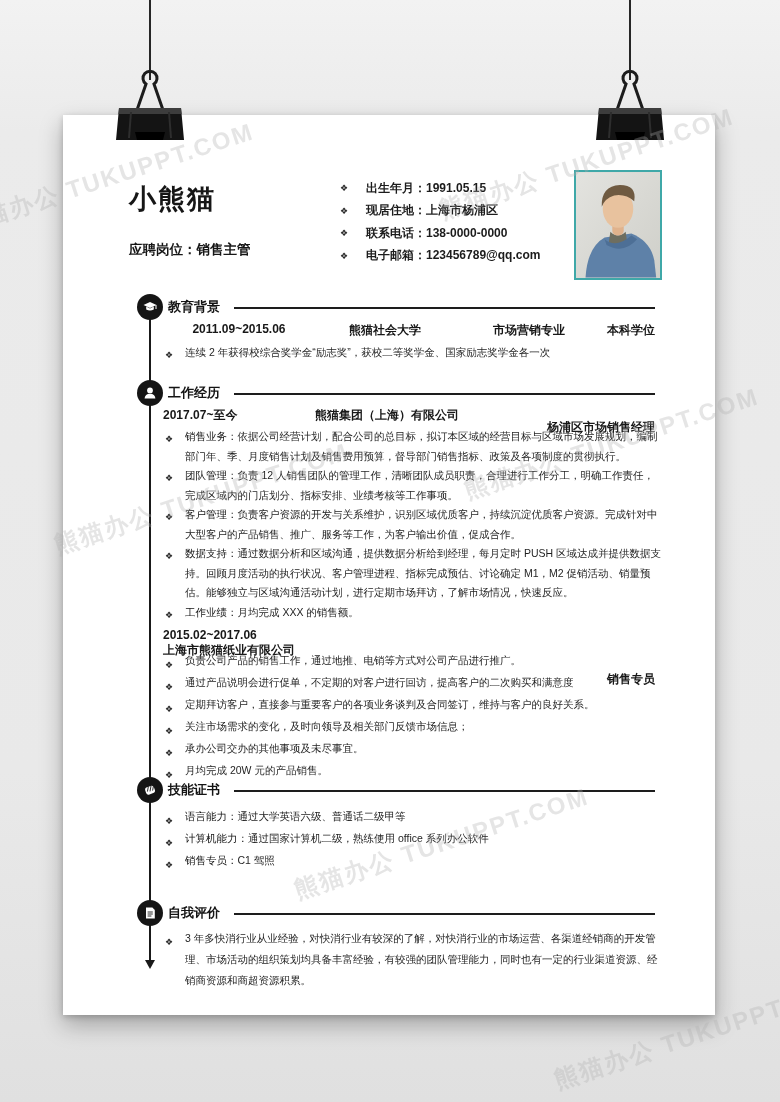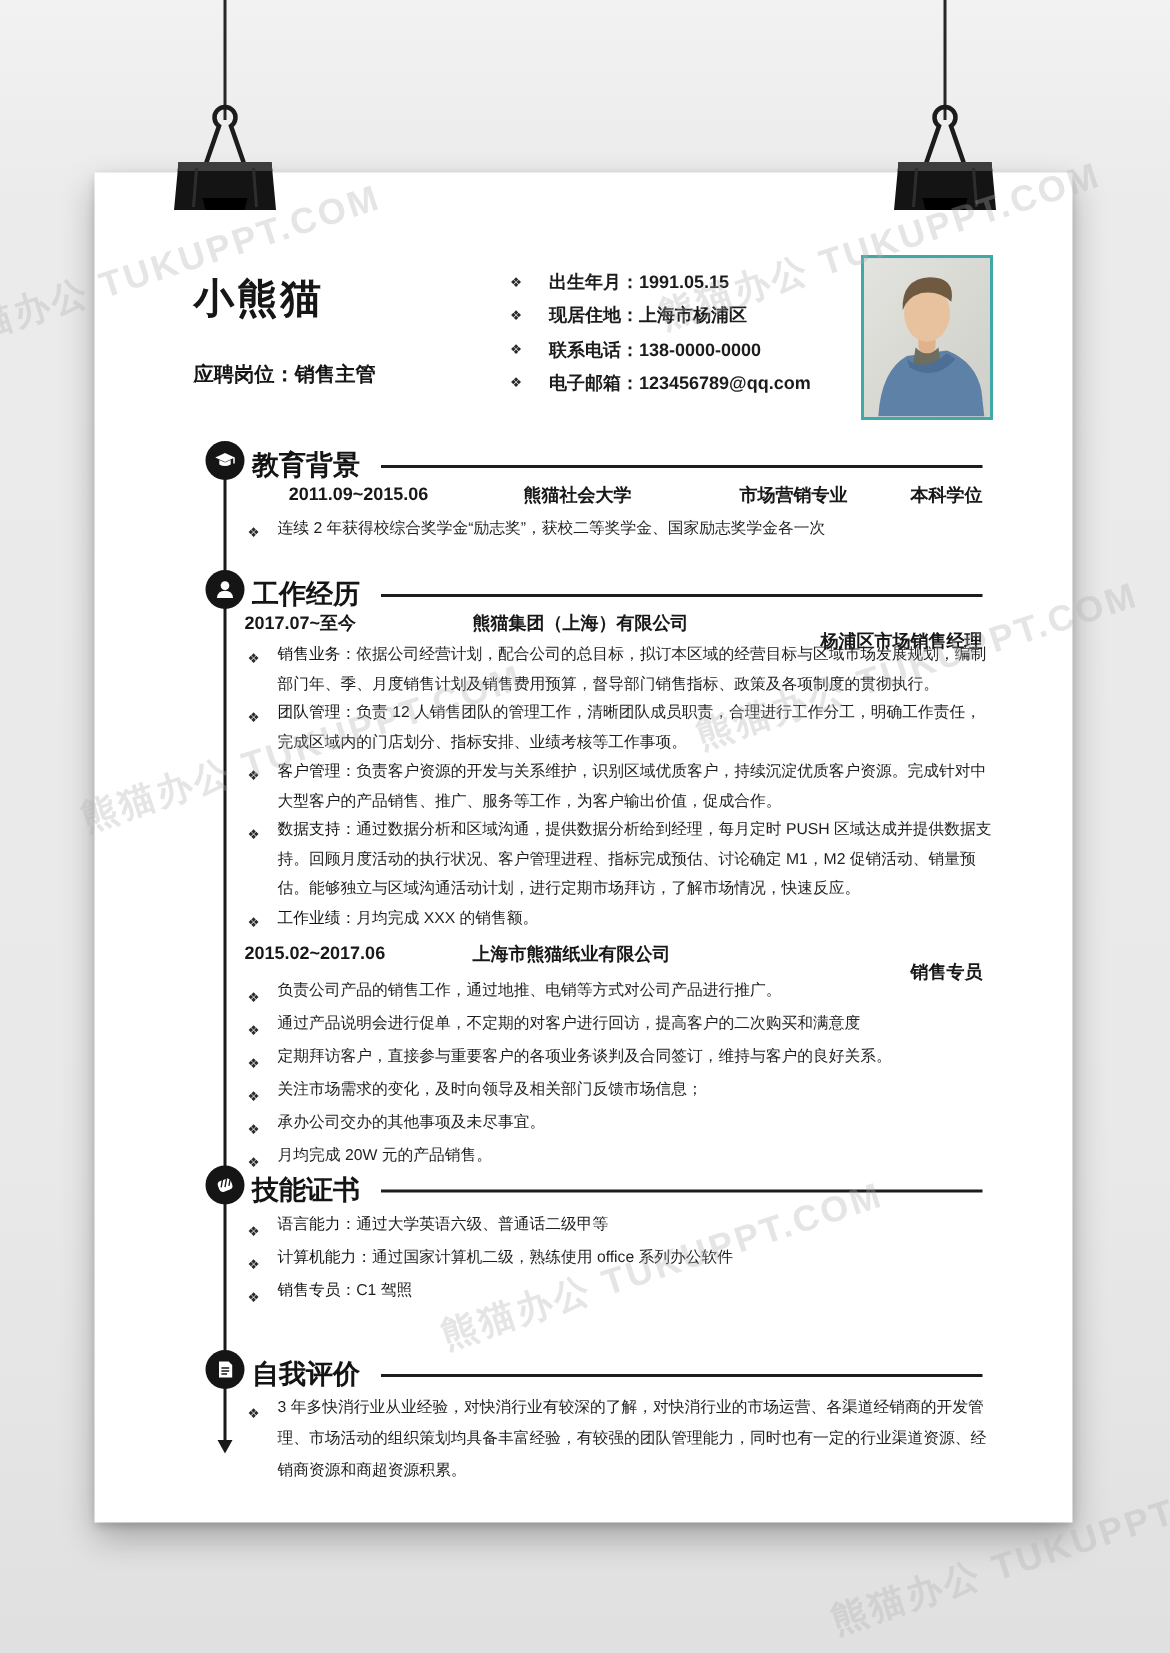--- a/index.html
+++ b/index.html
@@ -26,21 +26,21 @@
   .photo svg{display:block;width:100%;height:100%;}
   
   .tl-line{position:absolute;left:86px;top:192px;width:2px;height:653px;background:#191919;}
   .tl-arrow{position:absolute;left:82px;top:845px;width:0;height:0;
             border-left:5px solid transparent;border-right:5px solid transparent;border-top:9px solid #191919;}
   .tl-icon{position:absolute;left:74px;width:26px;height:26px;border-radius:50%;background:#151515;
            display:flex;align-items:center;justify-content:center;}
   .tl-icon svg{width:14px;height:14px;}
   
   .head{position:absolute;left:105px;width:487px;display:flex;align-items:center;}
-  .head .t{font-size:18px;font-weight:800;color:#141414;white-space:nowrap;font-family:Liberation Serif, serif;}
+  .head .t{font-size:13px;font-weight:800;color:#141414;white-space:nowrap;font-family:Liberation Serif, serif;}
   .head .rule{flex:1;height:2px;background:#1d1d1d;margin-left:14px;margin-top:2px;}
   
   .erow{position:absolute;left:100px;width:492px;display:flex;font-size:12px;font-weight:700;color:#181818;}
   .erow .c1{width:152px;} .edu-row .c2{width:140px;} .edu-row .c3{width:148px;}
   .erow .c4{margin-left:auto;} .job-row .c2{flex:1;} .job-row .c3{margin-left:auto;margin-top:12px;}
   
   .blk{position:absolute;left:100px;width:498px;}
   .b{position:relative;padding-left:22px;color:#1f1f1f;font-size:10.5px;}
   .b .mk{position:absolute;left:2px;top:3px;font-size:9px;color:#2a2a2a;}
   .b b{font-weight:400;color:#131313;}
@@ -158,21 +158,21 @@
       <span class="c3">杨浦区市场销售经理</span>
     </div>
     <div class="blk lh19" style="top:312px;">
       <div class="b"><span class="mk">❖</span><b>销售业务：</b><span>依据公司经营计划，配合公司的总目标，拟订本区域的经营目标与区域市场发展规划，编制部门年、季、月度销售计划及销售费用预算，督导部门销售指标、政策及各项制度的贯彻执行。</span></div>
       <div class="b"><span class="mk">❖</span><b>团队管理：</b><span>负责 12 人销售团队的管理工作，清晰团队成员职责，合理进行工作分工，明确工作责任，完成区域内的门店划分、指标安排、业绩考核等工作事项。</span></div>
       <div class="b"><span class="mk">❖</span><b>客户管理：</b><span>负责客户资源的开发与关系维护，识别区域优质客户，持续沉淀优质客户资源。完成针对中大型客户的产品销售、推广、服务等工作，为客户输出价值，促成合作。</span></div>
       <div class="b"><span class="mk">❖</span><b>数据支持：</b><span>通过数据分析和区域沟通，提供数据分析给到经理，每月定时 PUSH 区域达成并提供数据支持。回顾月度活动的执行状况、客户管理进程、指标完成预估、讨论确定 M1，M2 促销活动、销量预估。能够独立与区域沟通活动计划，进行定期市场拜访，了解市场情况，快速反应。</span></div>
       <div class="b"><span class="mk">❖</span><b>工作业绩：</b><span>月均完成 XXX 的销售额。</span></div>
     </div>
 
-    <div class="erow job-row" style="top:513px;">
+    <div class="erow job-row" style="top:513px;flex-direction:column;">
       <span class="c1">2015.02~2017.06</span>
       <span class="c2">上海市熊猫纸业有限公司</span>
       <span class="c3">销售专员</span>
     </div>
     <div class="blk lh22" style="top:534px;">
       <div class="b"><span class="mk" style="top:5px">❖</span><span>负责公司产品的销售工作，通过地推、电销等方式对公司产品进行推广。</span></div>
       <div class="b"><span class="mk" style="top:5px">❖</span><span>通过产品说明会进行促单，不定期的对客户进行回访，提高客户的二次购买和满意度</span></div>
       <div class="b"><span class="mk" style="top:5px">❖</span><span>定期拜访客户，直接参与重要客户的各项业务谈判及合同签订，维持与客户的良好关系。</span></div>
       <div class="b"><span class="mk" style="top:5px">❖</span><span>关注市场需求的变化，及时向领导及相关部门反馈市场信息；</span></div>
       <div class="b"><span class="mk" style="top:5px">❖</span><span>承办公司交办的其他事项及未尽事宜。</span></div>

